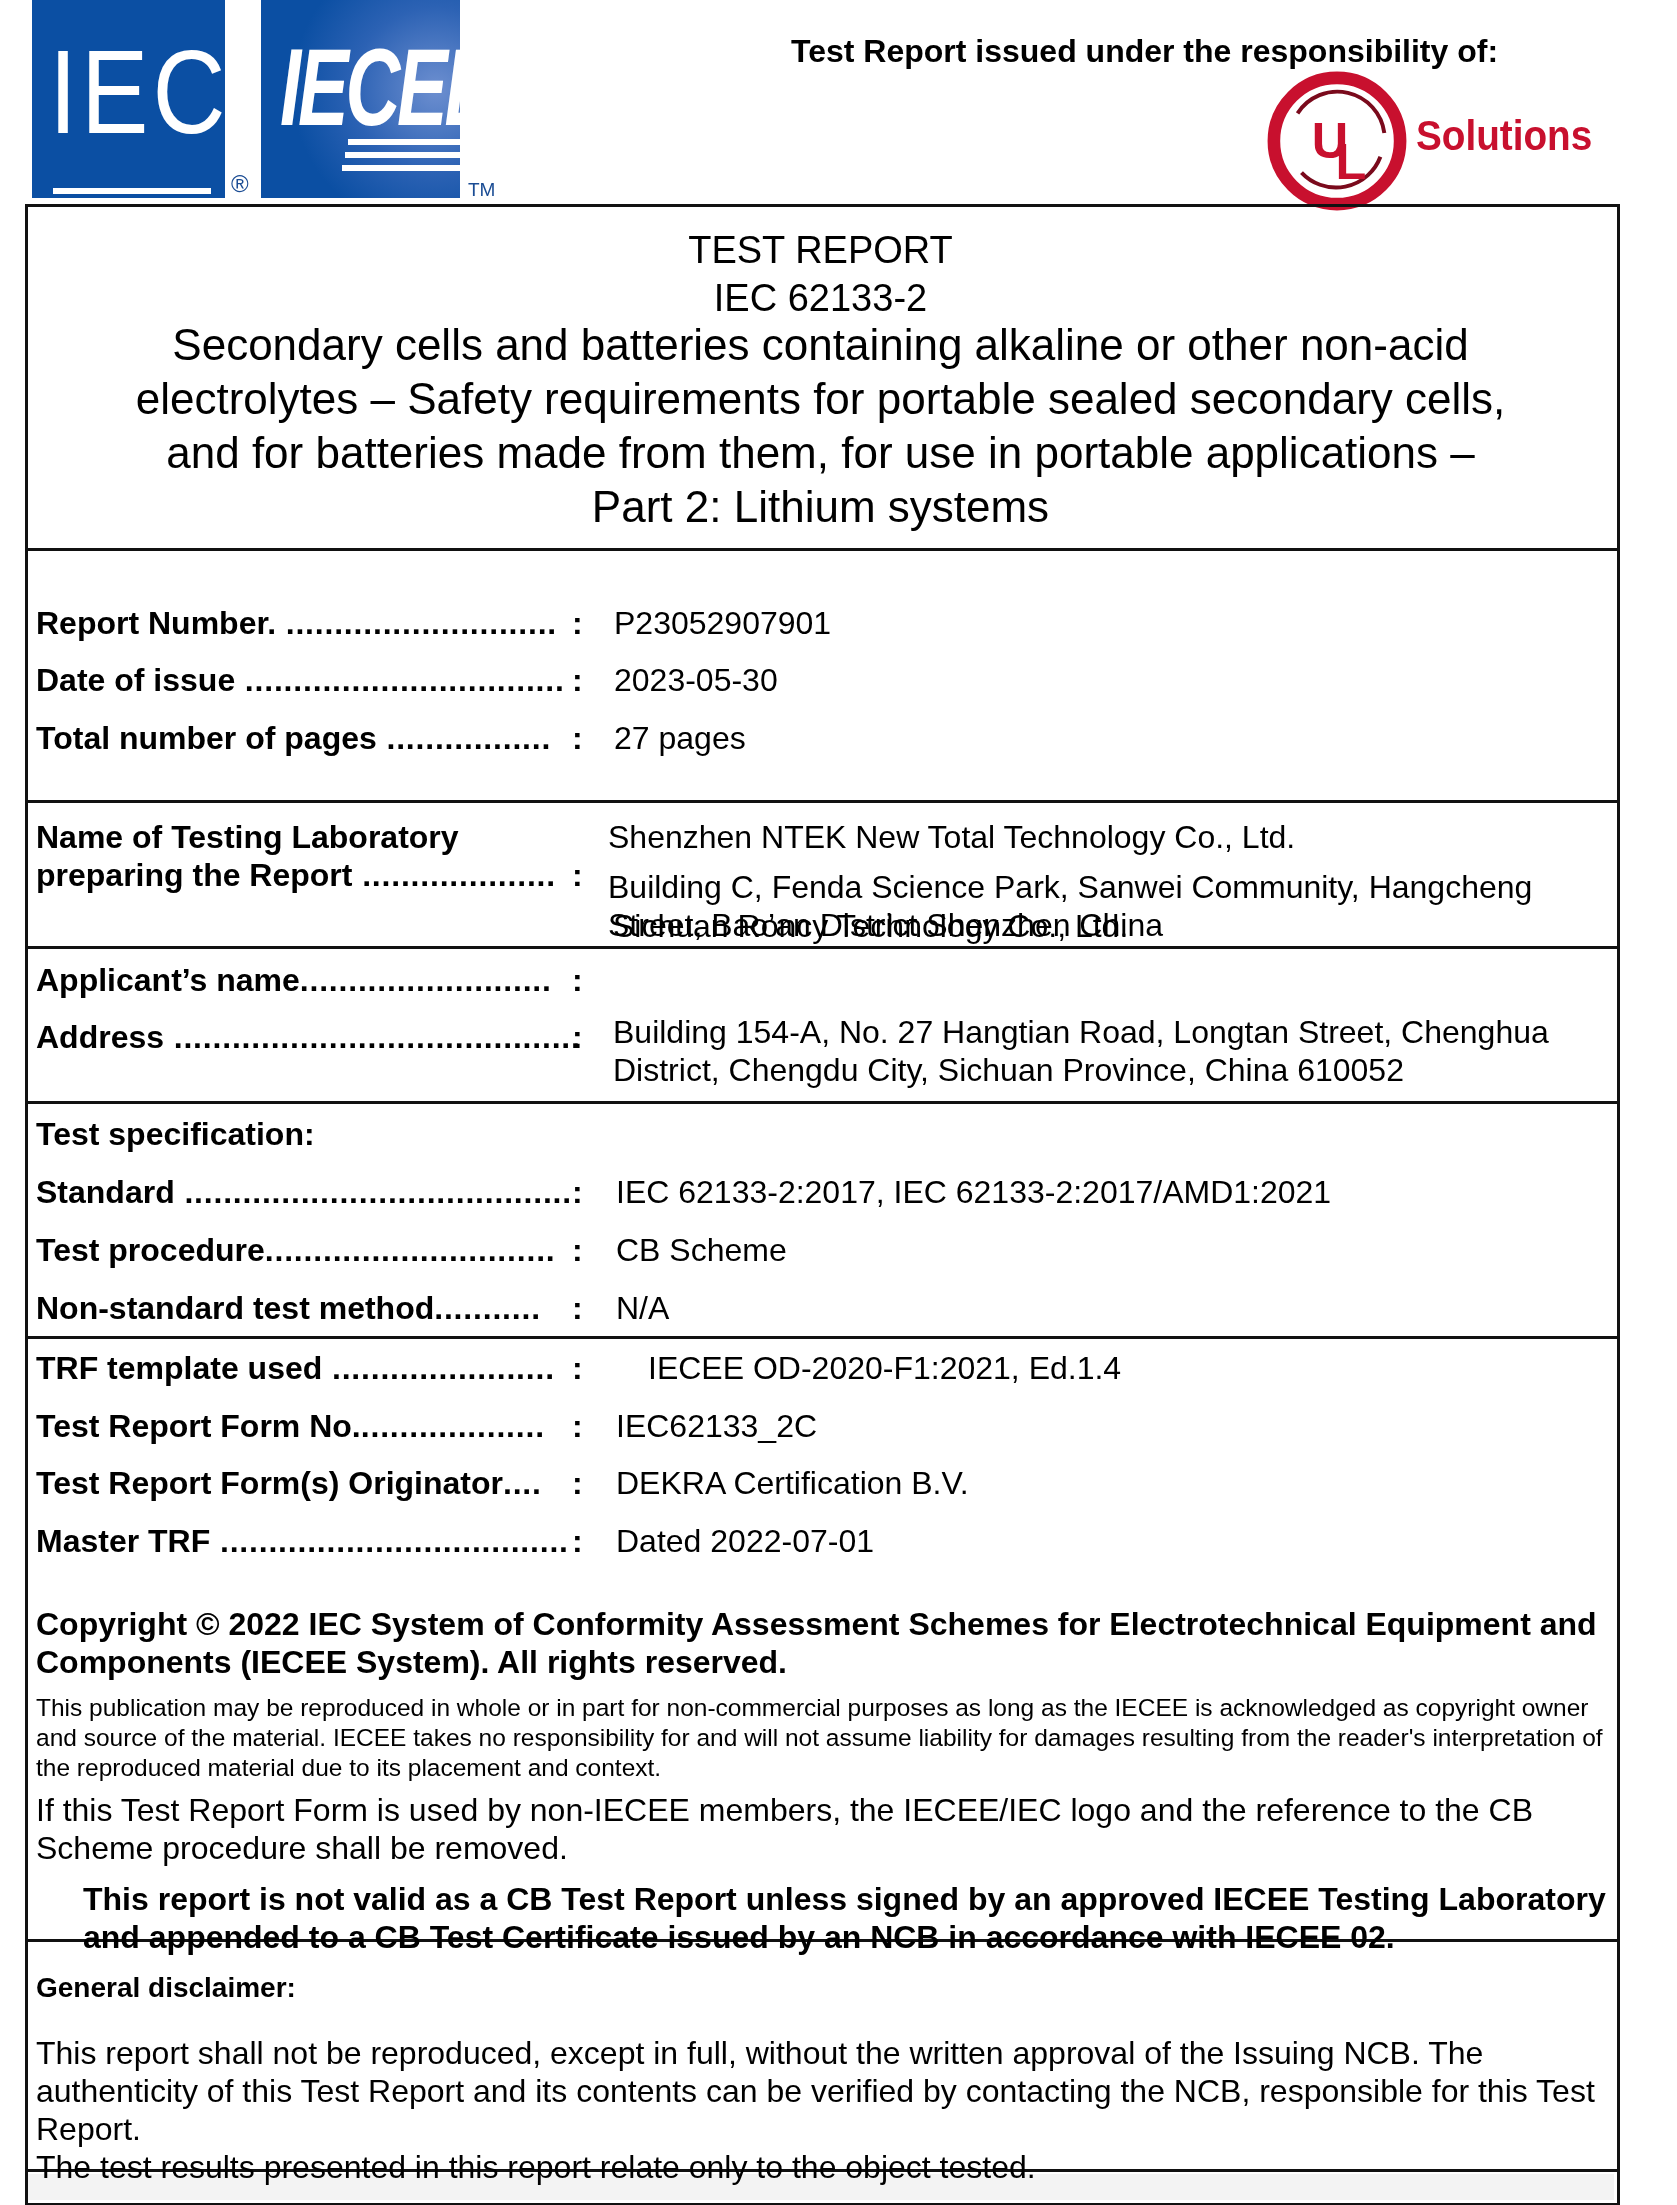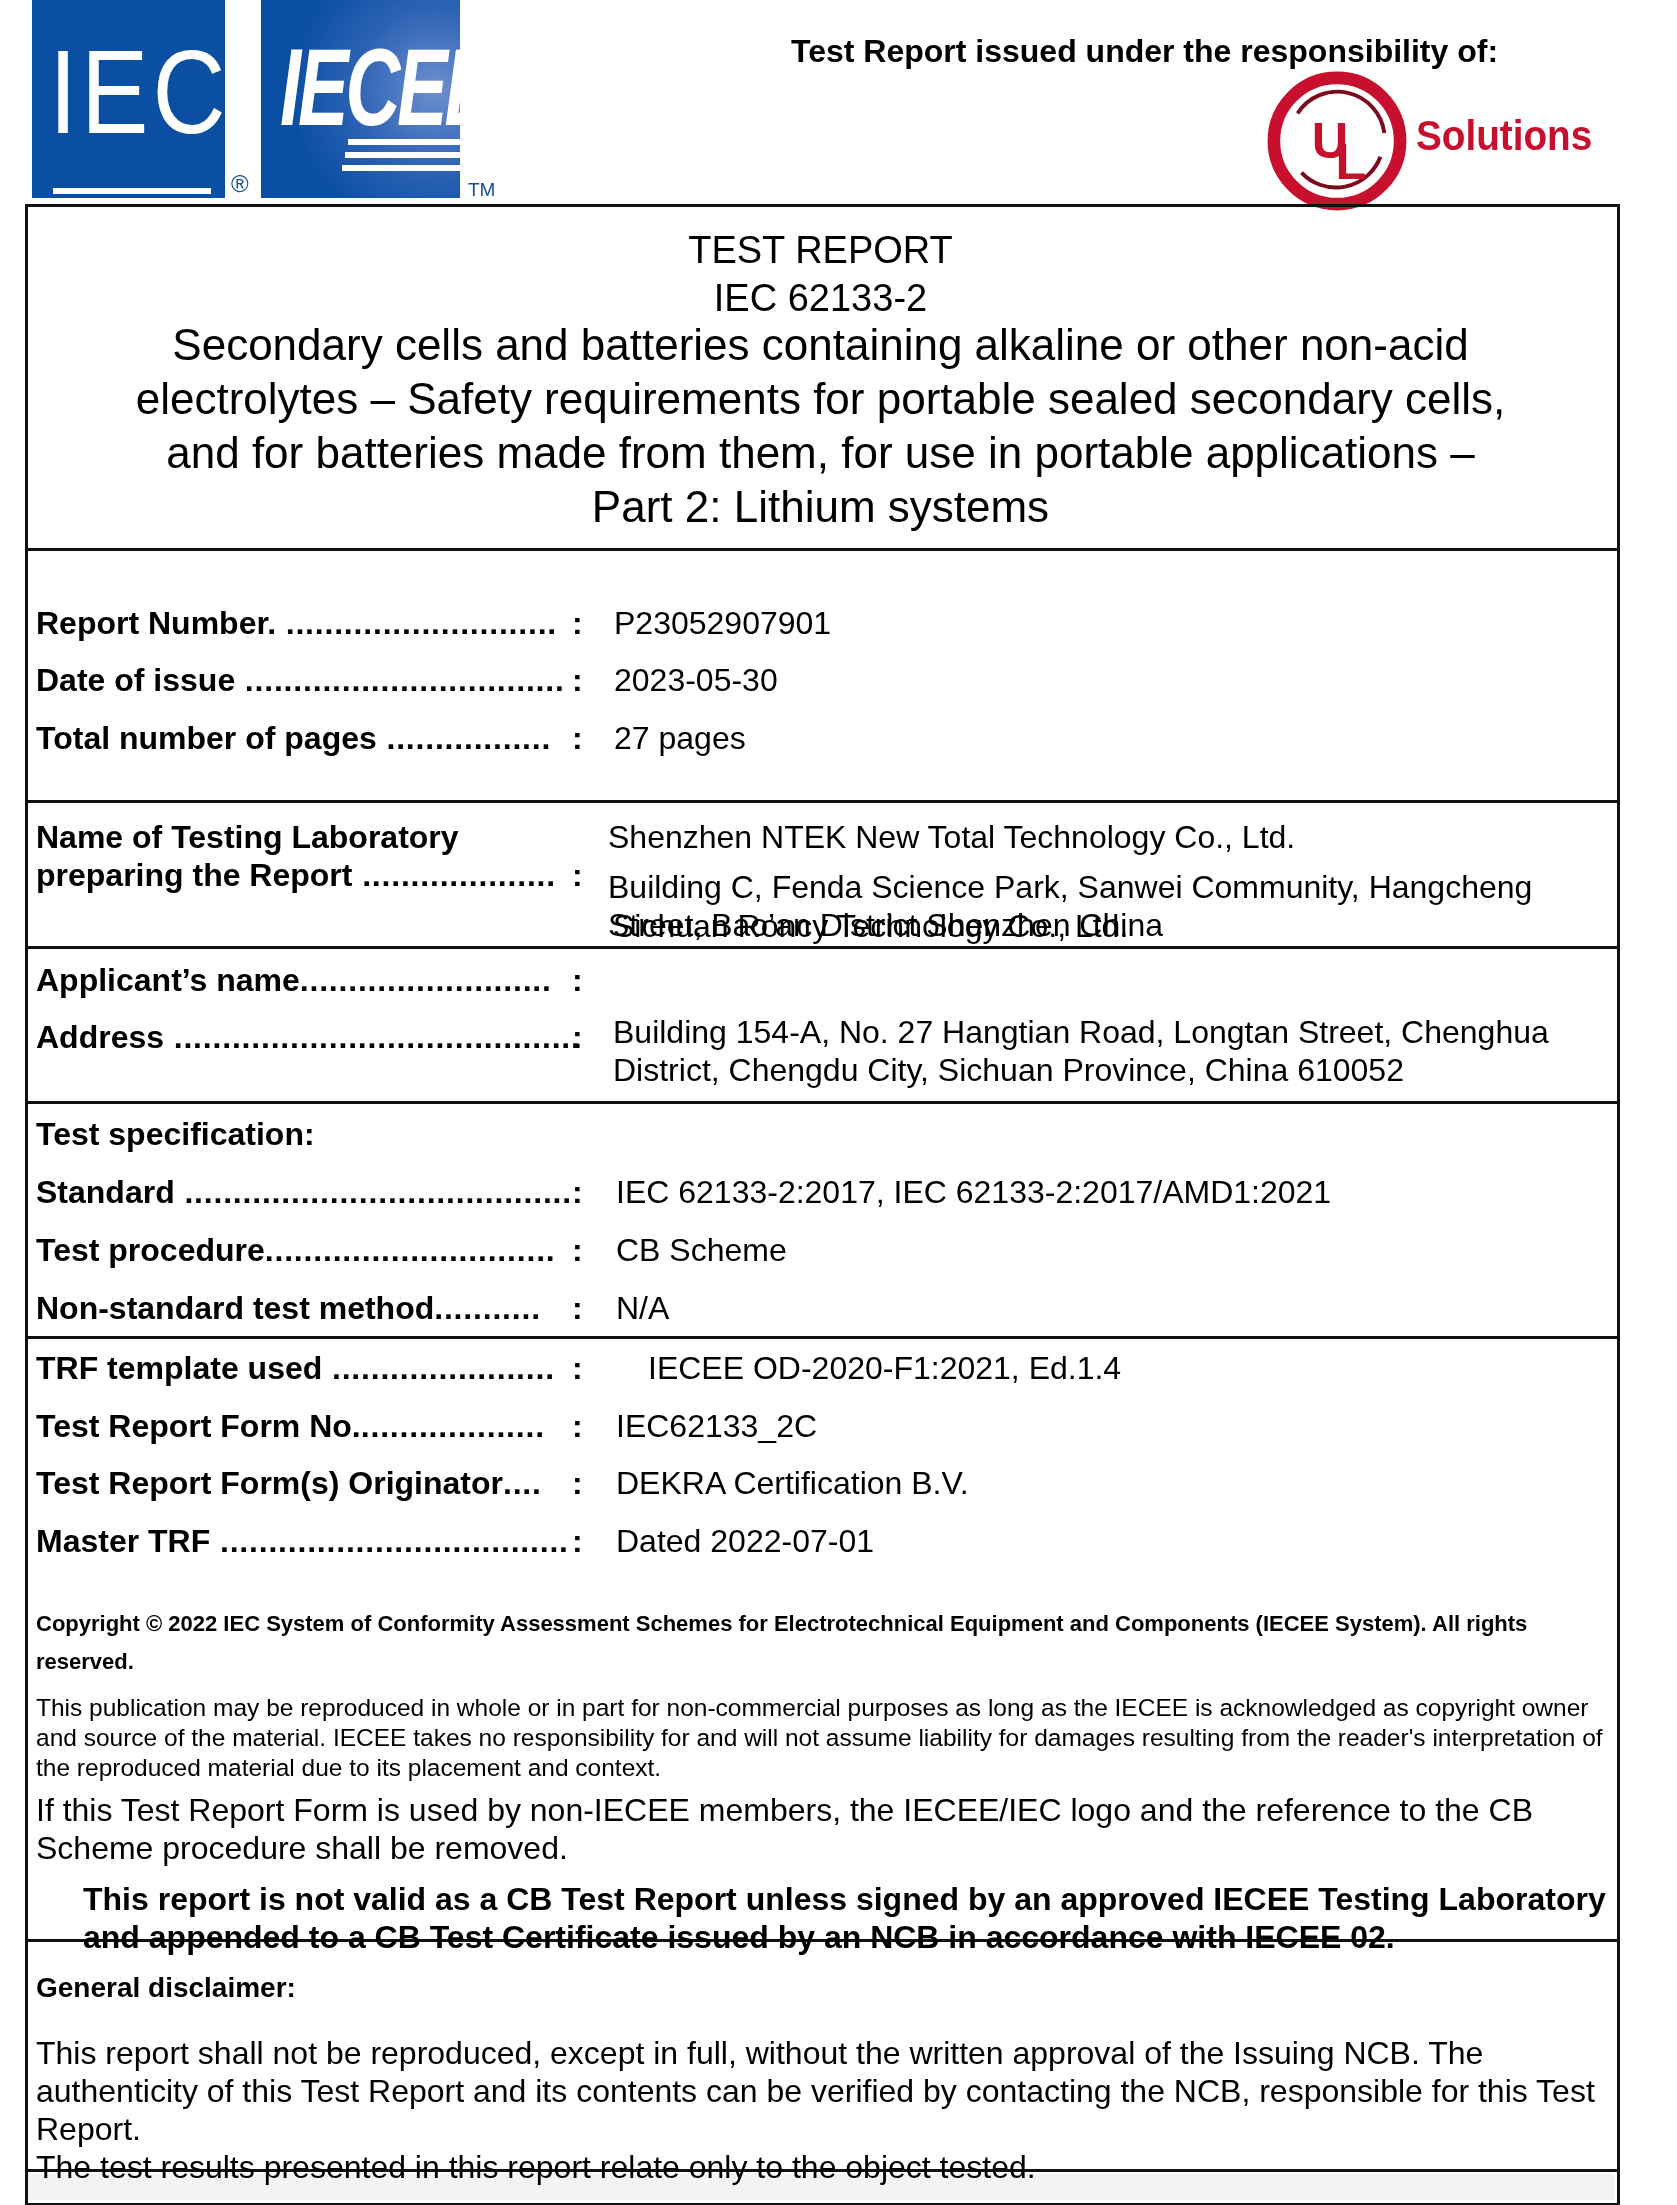--- a/index.html
+++ b/index.html
@@ -33,21 +33,21 @@
   #title2 { top:277px; font-size:38px; }
   .subtitle { font-size:44px; line-height:54px; }
   #subtitle { top:318px; }
 
   .label { position:absolute; left:36px; font-size:32px; font-weight:bold; white-space:nowrap; }
   .colon { position:absolute; left:572px; font-size:32px; font-weight:bold; }
   .value { position:absolute; font-size:32px; white-space:nowrap; }
   .dots { letter-spacing:0.8px; }
 
   .para { position:absolute; left:36px; width:1567px; }
-  #copyright-bold { top:1605px; font-size:22px; font-weight:bold; line-height:38px; }
+  #copyright-bold { top:1605px; font-size:32px; font-weight:bold; line-height:38px; }
   #copyright-small { top:1693px; font-size:24.5px; line-height:30px; }
   #non-iecee { top:1791px; font-size:32px; line-height:38px; }
   #validity { top:1880px; font-size:32px; font-weight:bold; line-height:38px;margin-left:47px; }
   #disclaimer-title { top:1972px; font-size:28px; font-weight:bold; }
   #disclaimer-body { top:2034px; font-size:32px; line-height:38px; }
 
   #footer-band { left:28px; top:2174px; width:1586px; height:26px; background:#f3f3f3; }
 </style>
 </head>
 <body>

